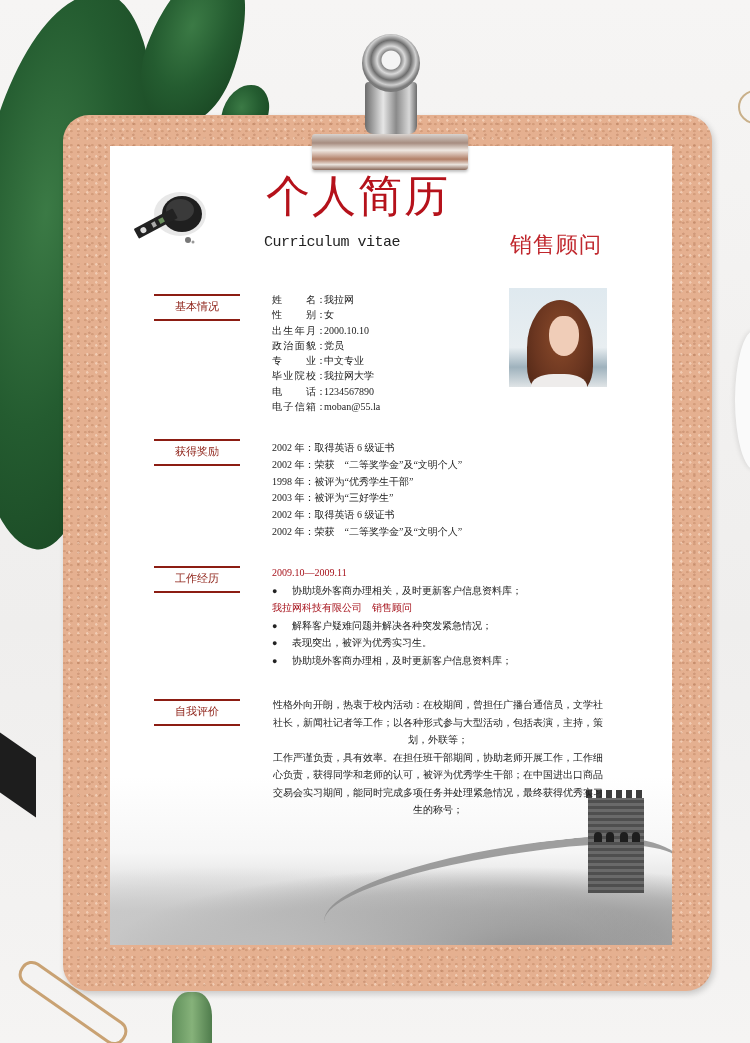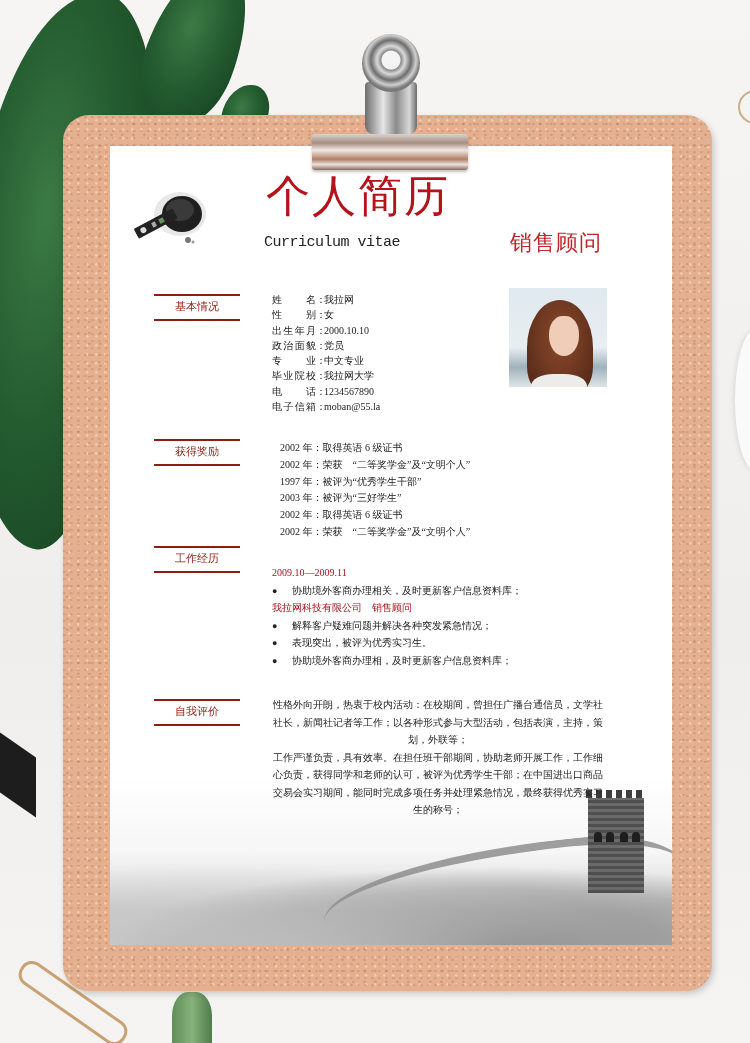--- a/index.html
+++ b/index.html
@@ -47,39 +47,39 @@
   .clip-base { position: absolute; left: 312px; top: 134px; width: 156px; height: 36px;
     background: linear-gradient(180deg, #d8d3cf 0%, #a78d80 25%, #efe8e2 45%, #b27f67 70%, #e9e2dc 85%, #8a6a5b 100%);
     border-radius: 3px; box-shadow: 0 2px 3px rgba(0,0,0,0.25); }
 
   
   .ink-stone { position: absolute; left: 22px; top: 38px; width: 80px; height: 70px; }
   .title-cn { position: absolute; left: 156px; top: 28px; font-family: "DejaVu Serif", "Liberation Serif", serif;
     font-size: 44px; color: #b5121b; letter-spacing: 2px; line-height: 1; }
   .title-en { position: absolute; left: 154px; top: 89px; font-family: "Liberation Mono", "DejaVu Sans Mono", monospace;
     font-size: 15px; color: #222; line-height: 1; letter-spacing: -0.5px; }
-  .position-title { position: absolute; left: 400px; top: 88px; font-family: Liberation Mono, monospace;
+  .position-title { position: absolute; left: 400px; top: 88px; font-family: Liberation Sans, sans-serif;
     font-size: 22px; color: #c0272d; letter-spacing: 1px; line-height: 1; }
 
   
   .sec-head { position: absolute; left: 44px; width: 86px; height: 23px;
     border-top: 2px solid #8c1d13; border-bottom: 2px solid #8c1d13;
     text-align: center; font-size: 11px; line-height: 21px; color: #8c1d13; }
   .rows { position: absolute; left: 162px; font-size: 10px; color: #222; font-family: Liberation Serif, serif; }
   .row { height: 15.3px; line-height: 15.3px; white-space: nowrap; }
   .lbl { display: inline-block; width: 44px; text-align: justify; text-align-last: justify; }
   .colon { display: inline-block; width: 8px; text-align: center; }
   .photo { position: absolute; left: 399px; top: 142px; width: 98px; height: 99px;
     background: linear-gradient(180deg, #dfe9ef 0%, #e8eef1 60%, #9fb2bd 80%, #dfe4e6 100%); overflow: hidden; }
   .hair { position: absolute; left: 18px; top: 12px; width: 66px; height: 95px; border-radius: 50% 50% 30% 30%;
     background: radial-gradient(ellipse at 50% 40%, #8a4a2a, #6b3620 55%, #4a2414); }
   .face { position: absolute; left: 40px; top: 28px; width: 30px; height: 40px; border-radius: 45% 45% 50% 50%; background: #f0cdb8; }
   .shoulder { position: absolute; left: 22px; top: 86px; width: 56px; height: 30px; border-radius: 40% 40% 0 0; background: #eeeceb; }
 
-  .awards .row { height: 16.8px; line-height: 16.8px; margin-left: 8px; }
+  .awards .row { height: 16.8px; line-height: 16.8px; }
   .work-date, .work-co { color: #a6121b; }
   .bul { display: inline-block; width: 20px; font-size: 9px; }
   .work .row { height: 17.6px; line-height: 17.6px; }
   .eval { position: absolute; left: 162px; top: 550px; width: 332px; font-size: 10px; color: #222; line-height: 17.5px; }
   .eval p { margin: 0; text-align: center; }
 
   
   .scenery { position: absolute; left: 0; top: 630px; width: 562px; height: 170px;
     background: linear-gradient(180deg, rgba(255,255,255,1) 0%, rgba(240,240,240,0.6) 45%, rgba(200,200,200,0.8) 80%, rgba(225,225,225,0.9) 100%); }
   .hills { position: absolute; left: 0; bottom: 0; width: 562px; height: 80px;
@@ -152,27 +152,27 @@
   <div class="photo">
     <div class="hair"></div>
     <div class="face"></div>
     <div class="shoulder"></div>
   </div>
 
   <div class="sec-head" style="top:293px">获得奖励</div>
   <div class="rows awards" style="top:294px">
     <div class="row">2002 年：取得英语 6 级证书</div>
     <div class="row">2002 年：荣获　“二等奖学金”及“文明个人”</div>
-    <div class="row">1997 年：被评为“优秀学生干部”</div>
+    <div class="row">1998 年：被评为“优秀学生干部”</div>
     <div class="row">2003 年：被评为“三好学生”</div>
     <div class="row">2002 年：取得英语 6 级证书</div>
     <div class="row">2002 年：荣获　“二等奖学金”及“文明个人”</div>
   </div>
 
-  <div class="sec-head" style="top:400px">工作经历</div>
+  <div class="sec-head" style="top:420px">工作经历</div>
   <div class="rows work" style="top:418px">
     <div class="row work-date">2009.10—2009.11</div>
     <div class="row"><span class="bul">●</span><span>协助境外客商办理相关，及时更新客户信息资料库；</span></div>
     <div class="row work-co">我拉网科技有限公司　销售顾问</div>
     <div class="row"><span class="bul">●</span><span>解释客户疑难问题并解决各种突发紧急情况；</span></div>
     <div class="row"><span class="bul">●</span><span>表现突出，被评为优秀实习生。</span></div>
     <div class="row"><span class="bul">●</span><span>协助境外客商办理相，及时更新客户信息资料库；</span></div>
   </div>
 
   <div class="sec-head" style="top:553px">自我评价</div>

